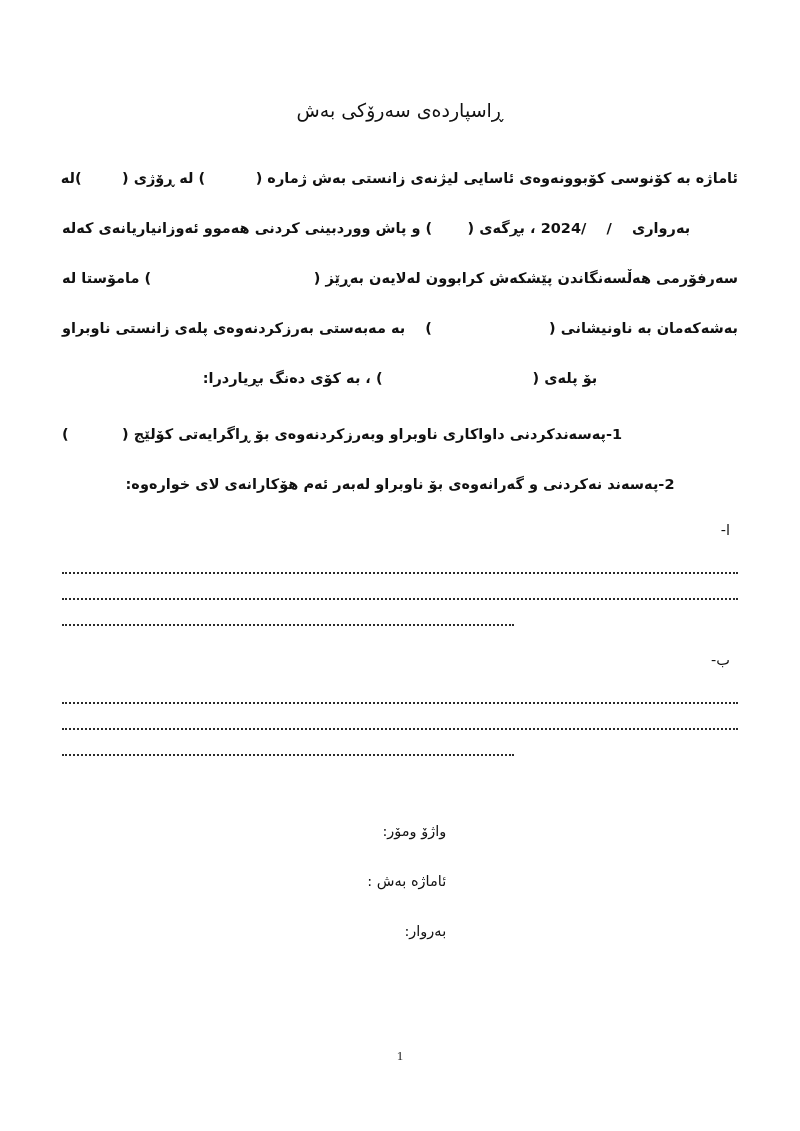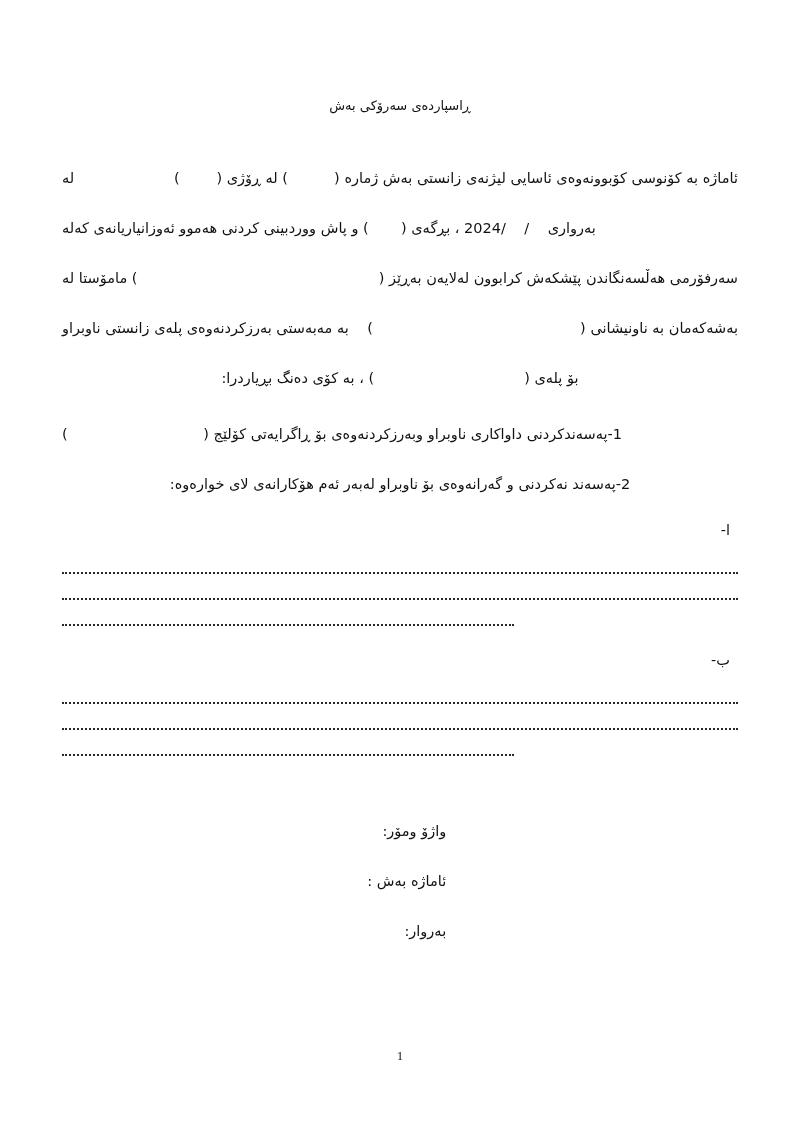--- a/index.html
+++ b/index.html
@@ -24,21 +24,21 @@
     background: #ffffff;
     box-sizing: border-box;
   }
 
   .doc-title {
     position: absolute;
     top: 96px;
     left: 0;
     right: 0;
     text-align: center;
-    font-size: 13px;
+    font-size: 19px;
     line-height: 1.5;
     font-weight: 400;
     direction: rtl;
     white-space: nowrap;
   }
 
   .body-block {
     position: absolute;
     top: 168px;
     right: 62px;
@@ -58,20 +58,21 @@
   }
   .para-line.justify-both {
     justify-content: space-between;
   }
   .para-line.center-ish {
     justify-content: flex-end;
   }
 
   .seg {
     white-space: pre;
+    font-weight: bold;
   }
 
   .list-block {
     position: absolute;
     top: 424px;
     right: 62px;
     left: 62px;
     direction: rtl;
   }
   .list-line {

